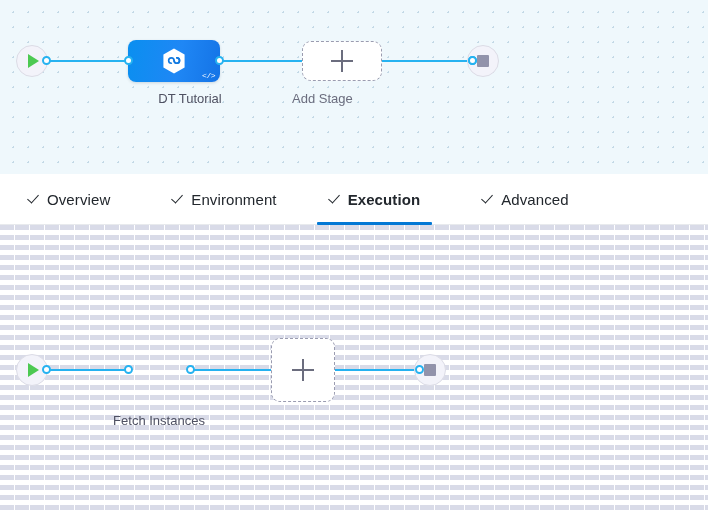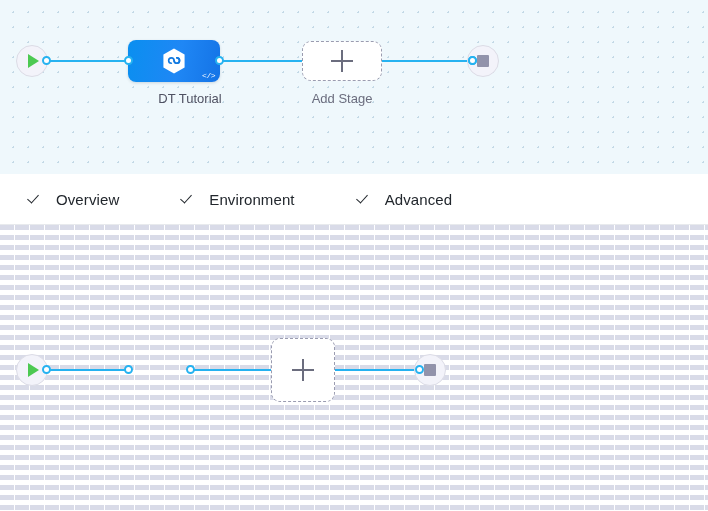--- a/index.html
+++ b/index.html
@@ -36,21 +36,21 @@
     height: 51px;
     background: #ffffff;
     border-bottom: 1px solid #e8eaed;
     display: flex;
     align-items: center;
     box-sizing: border-box;
   }
   .tab {
     display: flex;
     align-items: center;
-    gap: 15px;
+    gap: 6px;
     height: 100%;
     position: relative;
     box-sizing: border-box;
     cursor: pointer;
     white-space: nowrap;
   }
   .tab .check {
     display: inline-block;
     width: 13px;
     height: 13px;
@@ -204,21 +204,20 @@
   }
   .plus::before, .plus::after {
     content: "";
     position: absolute;
     background: #6b6d7e;
   }
   .plus::before { left: 0; top: 10px; width: 22px; height: 1.8px; }
   .plus::after  { top: 0; left: 10px; height: 22px; width: 1.8px; }
   .add-label {
     position: absolute;
-    text-align: center;
     font-size: 13px;
     color: #6b6d7e;
     white-space: nowrap;
   }
 </style>
 </head>
 <body>
 
 <div class="stage-canvas">
 
@@ -261,20 +260,24 @@
 
 <div class="tabs-bar">
   <div class="tab" style="margin-left:16px; padding:0 12px;">
     <span class="check"></span>
     <span class="tab-label">Overview</span>
   </div>
   <div class="tab" style="margin-left:38px; padding:11px 12px;">
     <span class="check"></span>
     <span class="tab-label">Environment</span>
   </div>
+  <div class="tab active" style="margin-left:28px; padding:0 12px;">
+    <span class="check"></span>
+    <span class="tab-label">Execution</span>
+  </div>
   <div class="tab" style="margin-left:38px; padding:0 12px;">
     <span class="check"></span>
     <span class="tab-label">Advanced</span>
   </div>
 </div>
 
 <div class="exec-canvas">
 
   <div class="link" style="left:46px; top:144px; width:86px;"></div>
 
@@ -282,20 +285,21 @@
 
   <div class="link" style="left:334px; top:144px; width:86px;"></div>
 
   <div class="terminal" style="left:16px; top:129px;">
     <div class="play-tri"></div>
   </div>
   <div class="port" style="left:42px; top:140px;"></div>
 
   <div class="port" style="left:124px; top:140px;"></div>
   <div class="port" style="left:186px; top:140px;"></div>
+  <div class="node-label" style="left:99px; top:188px; width:120px;">Fetch Instances</div>
 
   <div class="add-node" style="left:271px; top:338px; width:64px; height:64px; top:113px;">
     <div class="plus"></div>
   </div>
 
   <div class="terminal" style="left:414px; top:129px;">
     <div class="stop-sq"></div>
   </div>
   <div class="port" style="left:415px; top:140px;"></div>
 </div>

